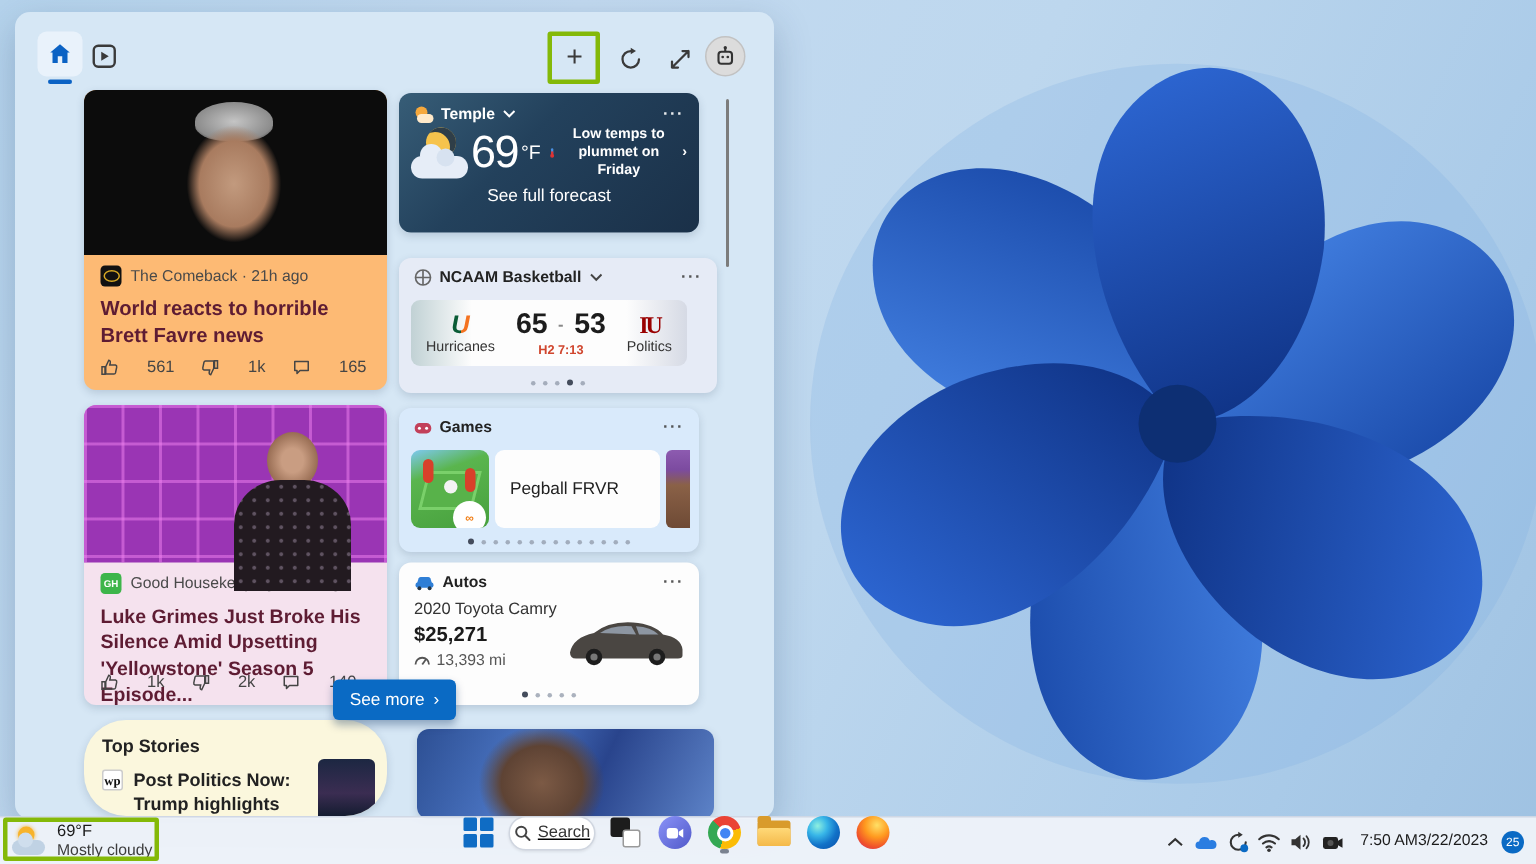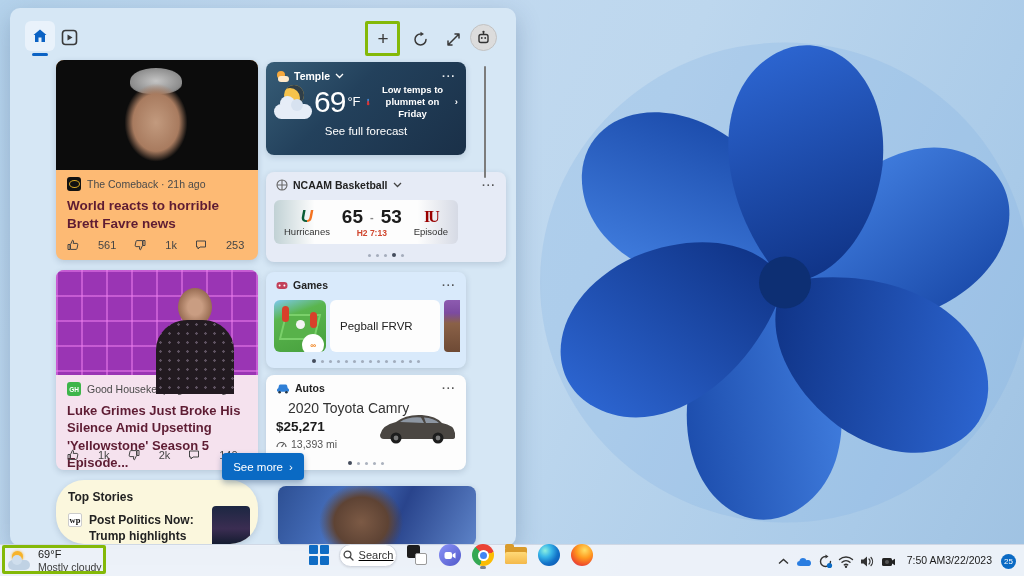--- a/index.html
+++ b/index.html
@@ -78,21 +78,21 @@
   .moon { position:absolute; left:10px; top:0; width:20px; height:20px; border-radius:50%;
     background:#f6c34c; box-shadow:-4px 3px 0 0 rgba(26,48,72,.9) inset; }
   .cloudW { position:absolute; left:0; bottom:0; width:38px; height:15px; border-radius:10px; background:#e6edf7; }
   .cloudW::before { content:""; position:absolute; left:6px; top:-8px; width:15px; height:15px; border-radius:50%; background:#e6edf7; }
   .cloudW::after { content:""; position:absolute; left:17px; top:-5px; width:12px; height:12px; border-radius:50%; background:#d7e2f0; }
   .mini-sun { position:relative; width:13px; height:11px; flex:none; }
   .mini-sun::before { content:""; position:absolute; left:1px; top:0; width:8px; height:8px; border-radius:50%; background:#f6a83c; }
   .mini-sun::after { content:""; position:absolute; left:2px; bottom:0; width:11px; height:6px; border-radius:6px; background:#ffe9c9; }
 
   
-  .sports { left:0; top:110px; width:240px; height:90px; background:#e6ebf6; }
+  .sports { left:0; top:110px; width:212px; height:90px; background:#e6ebf6; }
   .s-head { display:flex; align-items:center; gap:5px; padding:7px 10px 0 10px; font-size:10.5px; font-weight:600; color:#222; }
   .scorecard { position:absolute; left:8px; top:28px; width:184px; height:44px; border-radius:6px;
     background:linear-gradient(90deg, rgba(23,92,60,.18) 0%, #fdfdfd 22%, #fdfdfd 78%, rgba(120,120,130,.15) 100%);
     display:flex; align-items:center; justify-content:space-between; padding:0 10px; }
   .team { display:flex; flex-direction:column; align-items:center; gap:1px; font-size:9.5px; color:#333; }
   .score-mid { display:flex; flex-direction:column; align-items:center; }
   .score-line { font-size:19px; font-weight:700; color:#1c1c1c; display:flex; gap:7px; align-items:center; }
   .score-sep { font-size:11px; color:#888; }
   .s-status { font-size:8.5px; font-weight:700; color:#d0462e; margin-top:0px; }
   .dots { position:absolute; bottom:5px; left:0; width:100%; display:flex; justify-content:center; gap:5px; align-items:center; }
@@ -111,21 +111,21 @@
   .g-frvr { position:absolute; right:2px; bottom:-4px; width:22px; height:22px; border-radius:50%; background:#fff;
     display:flex; align-items:center; justify-content:center; font-size:8px; font-weight:800; color:#f07c12; }
   .g-pill { position:absolute; left:64px; top:28px; width:110px; height:52px; border-radius:6px; background:#fdfdfd;
     display:flex; align-items:center; padding-left:10px; font-size:11.5px; color:#222; }
   .g-thumb2 { position:absolute; left:178px; top:28px; width:16px; height:52px; border-radius:4px 0 0 4px;
     background:linear-gradient(#8d5bb0 0%,#7c4ba0 25%,#8a6147 45%,#6e4a35 100%); }
 
   
   .autos { left:0; top:313px; width:200px; height:95px; background:#fdfdfd; }
   .a-body { padding:6px 10px 0 10px; }
-  .a-title { font-size:14px; color:#333;margin-left:12px; }
+  .a-title { font-size:11px; color:#333; }
   .a-price { font-size:13.5px; font-weight:800; color:#1b1b1b; margin-top:3px; }
   .a-mi { display:flex; align-items:center; gap:4px; font-size:10.5px; color:#555; margin-top:4px; }
   .a-img { position:absolute; right:8px; top:32px; width:86px; height:40px; }
 
   
   .tyson { left:12px; top:424px; width:198px; height:60px;
     background:radial-gradient(ellipse 60px 55px at 42% 60%, #7c5a45 0%, #5e4334 45%, rgba(0,0,0,0) 70%),
     linear-gradient(115deg,#2d4f93 0%,#4a74c2 35%,#29448c 60%,#5d83c8 100%); }
 
   
@@ -287,21 +287,21 @@
         <span class="react">
           <svg width="12" height="12" viewBox="0 0 12 12">
               <path d="M11 6.5 h-2 v-5 h2 z M8.5 6.5 L6.5 10.8 Q5.2 10.6 5.5 9 L5.8 7.6 H2 Q1 7.4 1.2 6.2 L2 2.4 Q2.2 1.6 3 1.6 H8.5 Z" fill="none" stroke="#454545" stroke-width="1"></path>
             </svg>
           <span>1k</span>
         </span>
         <span class="react">
           <svg width="12" height="12" viewBox="0 0 12 12">
               <path d="M1.5 2 h9 v6 h-5.5 l-2 2 v-2 h-1.5 z" fill="none" stroke="#454545" stroke-width="1" stroke-linejoin="round"></path>
             </svg>
-          <span>253</span>
+          <span>165</span>
         </span>
       </div>
     </div>
 
     <div class="card news2">
       <div class="news-img">
         <div class="fig2">
             <div class="head"></div>
             <div class="torso"></div>
           </div>
@@ -406,21 +406,21 @@
             <span>65</span>
             <span class="score-sep">-</span>
             <span>53</span>
           </div>
           <div class="s-status">H2 7:13</div>
         </div>
         <div class="team">
           <svg width="22" height="18" viewBox="0 0 22 18">
             <text x="11" y="15" text-anchor="middle" font-size="16" font-weight="bold" fill="#990000" font-family="Liberation Serif,serif" letter-spacing="-2">IU</text>
           </svg>
-          <span>Episode</span>
+          <span>Politics</span>
         </div>
       </div>
       <div class="dots">
           <span class="dot"></span>
           <span class="dot"></span>
           <span class="dot"></span>
           <span class="dot active"></span>
           <span class="dot"></span>
         </div>
     </div>

